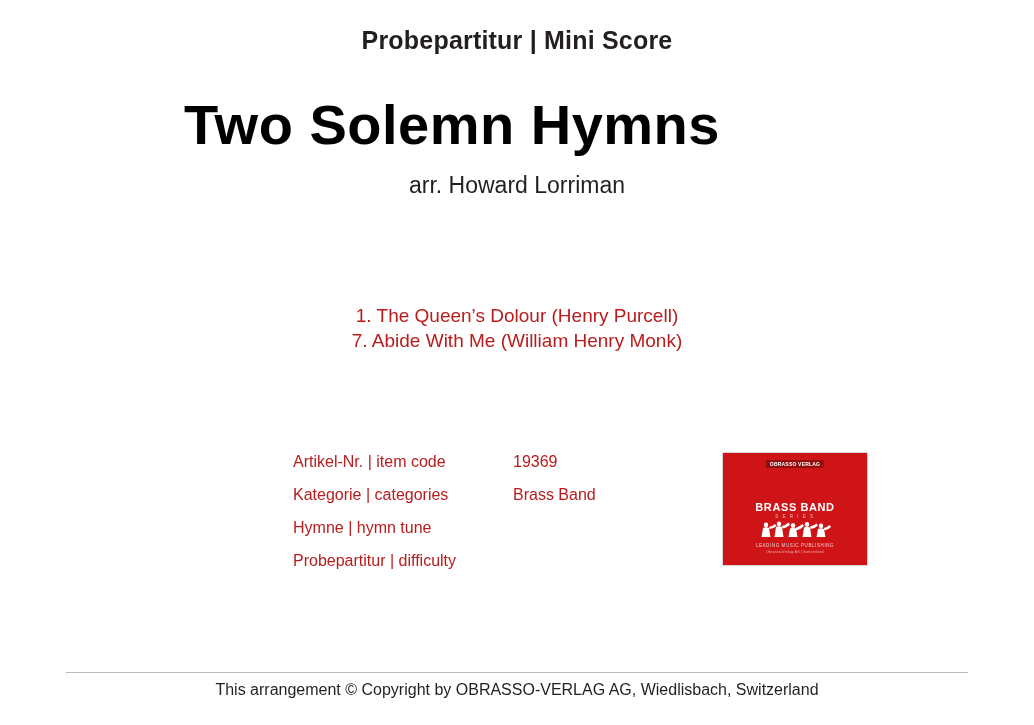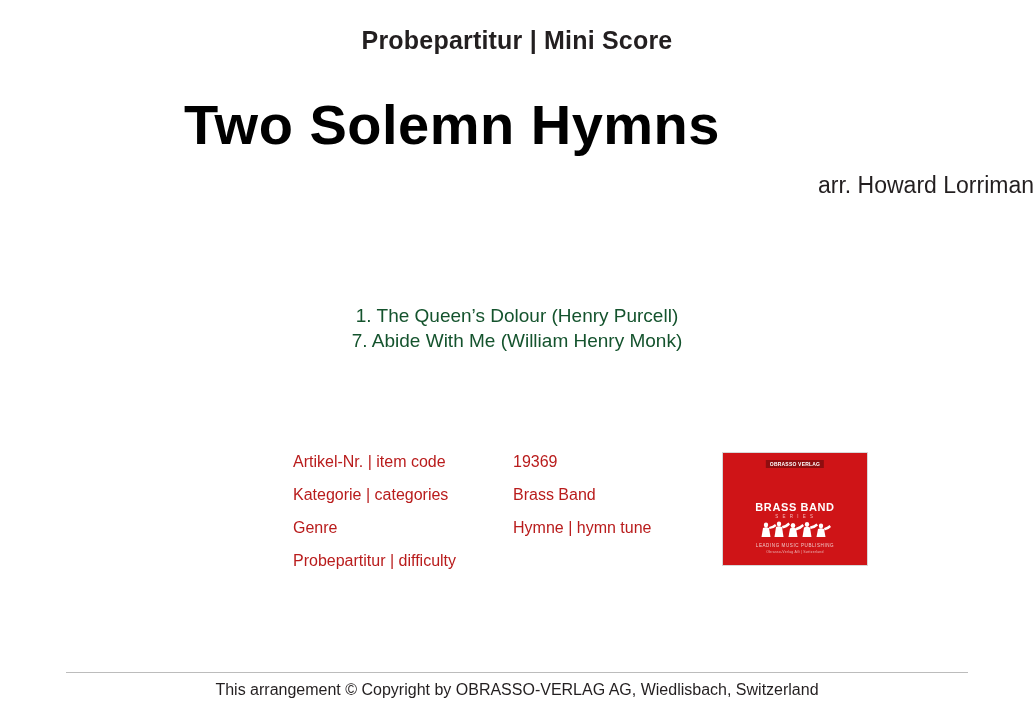--- a/index.html
+++ b/index.html
@@ -40,34 +40,34 @@
     font-size: 56px;
     font-weight: 800;
     letter-spacing: 0.5px;
     color: #000000;
   }
   .arranger {
     position: absolute;
     top: 172px;
     left: 0;
     width: 1034px;
-    text-align: right;
+    text-align: center;
     font-size: 23px;
     font-weight: 500;
     color: #231f20;
   }
   .movements {
     position: absolute;
     top: 303px;
     left: 0;
     width: 1034px;
     text-align: center;
     font-size: 19px;
     line-height: 25px;
-    color: #14532d;
+    color: #b91c1c;
   }
   .movements div {
     white-space: nowrap;
   }
   .meta {
     position: absolute;
     top: 452px;
     left: 293px;
     width: 420px;
   }
@@ -193,21 +193,20 @@
   <div class="meta">
     <div class="meta-row">
       <div class="meta-label">Artikel-Nr. | item code</div>
       <div class="meta-value">19369</div>
     </div>
     <div class="meta-row">
       <div class="meta-label">Kategorie | categories</div>
       <div class="meta-value">Brass Band</div>
     </div>
     <div class="meta-row">
-      <div class="meta-label">Genre</div>
       <div class="meta-value">Hymne | hymn tune</div>
     </div>
     <div class="meta-row">
       <div class="meta-label">Probepartitur | difficulty</div>
     </div>
   </div>
 
   <div class="cover">
     <div class="cover-logo">OBRASSO VERLAG</div>
     <div class="cover-title">BRASS BAND</div>

